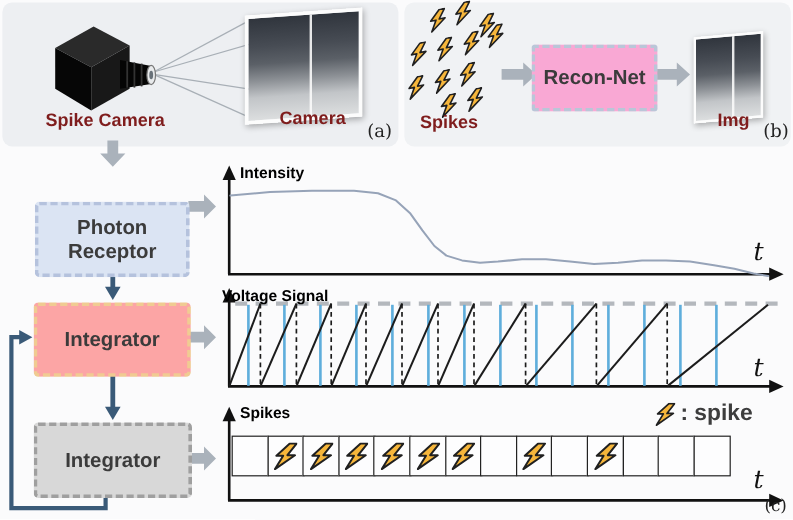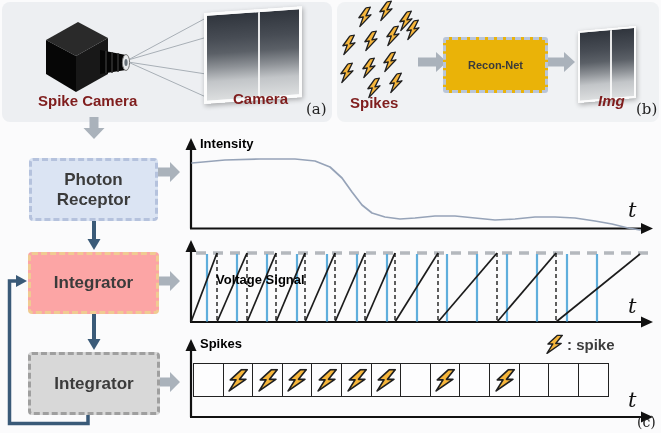--- a/index.html
+++ b/index.html
@@ -10,45 +10,45 @@
   #panel-b-bg{left:337px;top:2px;width:322px;height:120px;background:#f0f2f4;}
   .overlay{position:absolute;left:0;top:0;pointer-events:none;}
   .blk-label{position:absolute;font-weight:bold;color:#7f1d1d;}
   .cap15{font-size:15px;}
   .tag{position:absolute;font-family:"DejaVu Serif",serif;font-size:15px;color:#222;}
   .t-label{position:absolute;font-family:"DejaVu Serif",serif;font-style:italic;
            font-size:21px;color:#111;}
   .plot-label{position:absolute;font-weight:bold;font-size:13px;color:#000000;}
   .dash-box{position:absolute;display:flex;align-items:center;justify-content:center;
             text-align:center;font-weight:bold;color:#3b3b3b;border-radius:4px;}
-  #photon-box{left:29px;top:158px;width:123px;height:57px;background:#dbe4f3;
+  #photon-box{left:29px;top:168px;width:123px;height:57px;background:#dbe4f3;
               border:3px dashed #b5c2dd;font-size:17px;line-height:1.15;}
   #integrator-box{left:28px;top:252px;width:125px;height:56px;background:#fca5a5;
               border:3px dashed #f0cb92;font-size:17px;}
   #comparator-box{left:28px;top:352px;width:126px;height:57px;background:#d8d8d8;
               border:3px dashed #9f9f9f;font-size:17px;}
-  #recon-box{left:443px;top:37px;width:99px;height:50px;background:#eab308;
-              border:3px dashed #bac6d8;font-size:11px;border-radius:3px;text-align:right;}
+  #recon-box{left:443px;top:37px;width:99px;height:50px;background:#f9a8d4;
+              border:3px dashed #bac6d8;font-size:17px;border-radius:3px;text-align:right;}
   .photo{position:absolute;border:3px solid #fcfcfc;box-shadow:1px 2px 5px rgba(0,0,0,.3);
          background:linear-gradient(180deg,#30353d 0%,#474c54 28%,#5b6067 45%,
                     #8d9196 62%,#c2c5c8 78%,#dcdedf 100%);}
   #scene-photo{left:204px;top:13px;width:92px;height:85px;transform:skewY(-4deg);
                transform-origin:left top;}
   #img-photo{left:578px;top:31px;width:54px;height:68px;transform:skewY(-5deg);
              transform-origin:left top;border-width:2.5px;}
   .photo-divider{position:absolute;left:55%;top:0;width:2px;height:100%;
                  background:rgba(250,250,250,.9);}
   #spike-cells{position:absolute;left:193px;top:363px;width:416px;height:34px;display:flex;}
   .spike-cell{flex:1;border:1.6px solid #222;margin-left:-1.6px;background:#fdfdfe;
               display:flex;align-items:center;justify-content:center;}
   .spike-cell:first-child{margin-left:0;}
   #bolt-cluster{position:absolute;left:0;top:0;width:661px;height:124px;}
   .cluster-bolt{position:absolute;transform:rotate(-12deg);}
   #spike-legend{position:absolute;left:546px;top:334px;display:flex;align-items:center;gap:4px;}
-  #spike-legend .leg-text{font-weight:bold;font-size:15px;color:#3d3d3d;}
+  #spike-legend .leg-text{font-weight:bold;font-size:19px;color:#3d3d3d;}
 </style>
 </head>
 <body>
 
 <div id="fig">
 
   <svg width="0" height="0" style="position:absolute">
     <defs>
       <symbol id="bolt" viewBox="0 0 24 28">
         <path d="M16.2 1 L2.8 13.2 L9.6 13.2 L1.4 26.5 L21.4 12.6 L13.8 12.6 L23 1 Z" fill="var(--spike-yellow,#F6B63B)" stroke="#202020" stroke-width="2" stroke-linejoin="round"></path>
@@ -204,36 +204,36 @@
         <use href="#bolt"></use>
       </svg>
     </div>
   <div class="blk-label cap15" style="left:350px;top:94px;">Spikes</div>
   <div class="dash-box" id="recon-box">
     <span>Recon-Net</span>
   </div>
   <div id="img-photo" class="photo">
     <div class="photo-divider"></div>
   </div>
-  <div class="blk-label cap15" style="left:598px;top:92px;font-style:italic;">Img</div>
+  <div class="blk-label cap15" style="left:598px;top:92px;">Img</div>
   <div class="tag" style="left:636px;top:100px;">(b)</div>
 
   <div class="dash-box" id="photon-box">
     <span>Photon Receptor</span>
   </div>
   <div class="dash-box" id="integrator-box">
     <span>Integrator</span>
   </div>
   <div class="dash-box" id="comparator-box">
     <span>Integrator</span>
   </div>
 
   <div class="plot-label" style="left:200px;top:136px;">Intensity</div>
   <div class="t-label" style="left:628px;top:198px;">t</div>
-  <div class="plot-label" style="left:216px;top:239px;margin-top:33px;">Voltage Signal</div>
+  <div class="plot-label" style="left:185px;top:239px;">Voltage Signal</div>
   <div class="t-label" style="left:628px;top:294px;">t</div>
   <div class="plot-label" style="left:200px;top:336px;">Spikes</div>
   <div class="t-label" style="left:628px;top:388px;">t</div>
   <div class="tag" style="left:637px;top:414px;font-size:14px;">(c)</div>
 
   <div id="spike-legend">
     <svg width="17" height="21" viewBox="0 0 24 28">
         <use href="#bolt"></use>
       </svg>
     <span class="leg-text">: spike</span>

